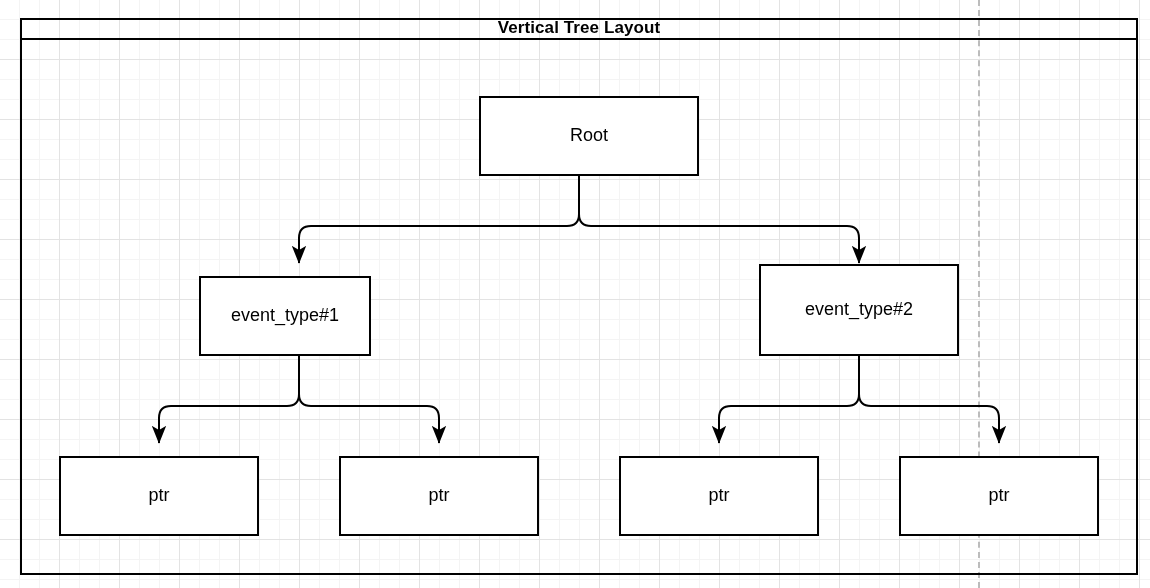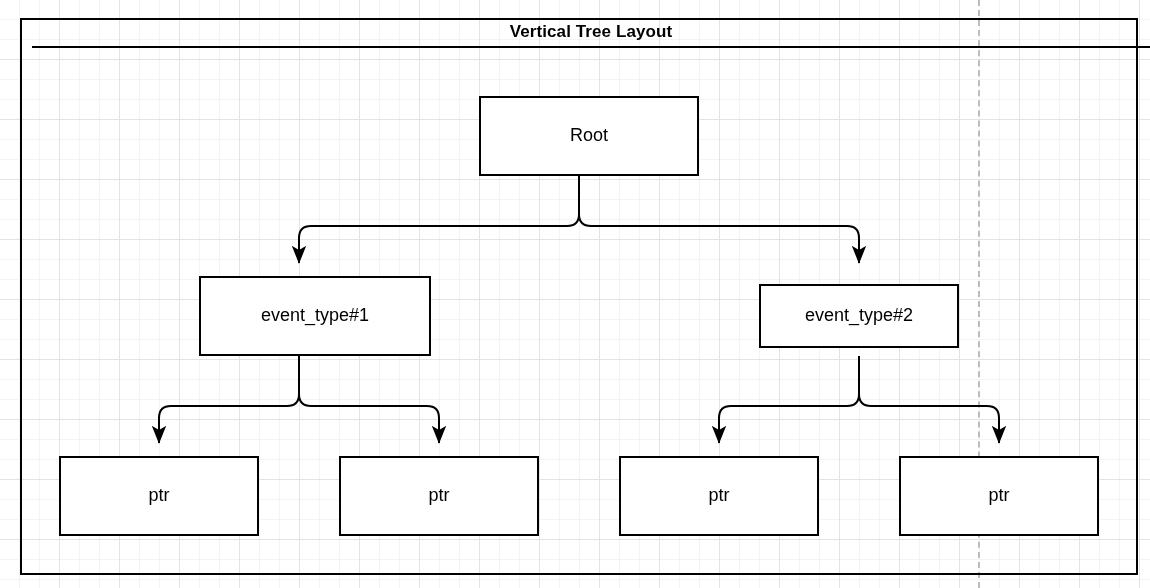--- a/index.html
+++ b/index.html
@@ -83,21 +83,21 @@
 </style>
 </head>
 <body>
 
 <div id="canvas">
 
   <div class="guide-line" style="left:978px;"></div>
 
   <div class="container-frame" style="left:20px; top:18px; width:1118px; height:557px;"></div>
 
-  <div class="container-title" style="left:20px; top:18px; width:1118px; height:30px;margin-left:12px;">
+  <div class="container-title" style="left:20px; top:18px; width:1118px; height:22px;">
     <span>Vertical Tree Layout</span>
   </div>
 
   <svg id="edge-layer" viewBox="0 0 1150 588" width="1150" height="588" xmlns="http://www.w3.org/2000/svg">
     <defs>
       <marker id="arrowhead" markerWidth="10" markerHeight="10" refX="8.6" refY="4" orient="auto" markerUnits="strokeWidth">
         <path d="M0,0.4 L9,4 L0,7.6 L2.1,4 Z" fill="#000000"></path>
       </marker>
     </defs>
 
@@ -110,25 +110,25 @@
 
       <path d="M 859,356 L 859,394 Q 859,406 847,406 L 731,406 Q 719,406 719,418 L 719,443"></path>
       <path d="M 859,356 L 859,394 Q 859,406 871,406 L 987,406 Q 999,406 999,418 L 999,443"></path>
     </g>
   </svg>
 
   <div class="node" style="left:479px; top:96px; width:220px; height:80px;">
     <span>Root</span>
   </div>
 
-  <div class="node" style="left:199px; top:276px; width:232px; height:80px;">
+  <div class="node" style="left:199px; top:276px; width:172px; height:80px;">
     <span>event_type#1</span>
   </div>
 
-  <div class="node" style="left:759px; top:284px; width:200px; height:64px;">
+  <div class="node" style="left:759px; top:264px; width:200px; height:92px;">
     <span>event_type#2</span>
   </div>
 
   <div class="node" style="left:59px; top:456px; width:200px; height:80px;">
     <span>ptr</span>
   </div>
 
   <div class="node" style="left:339px; top:456px; width:200px; height:80px;">
     <span>ptr</span>
   </div>

